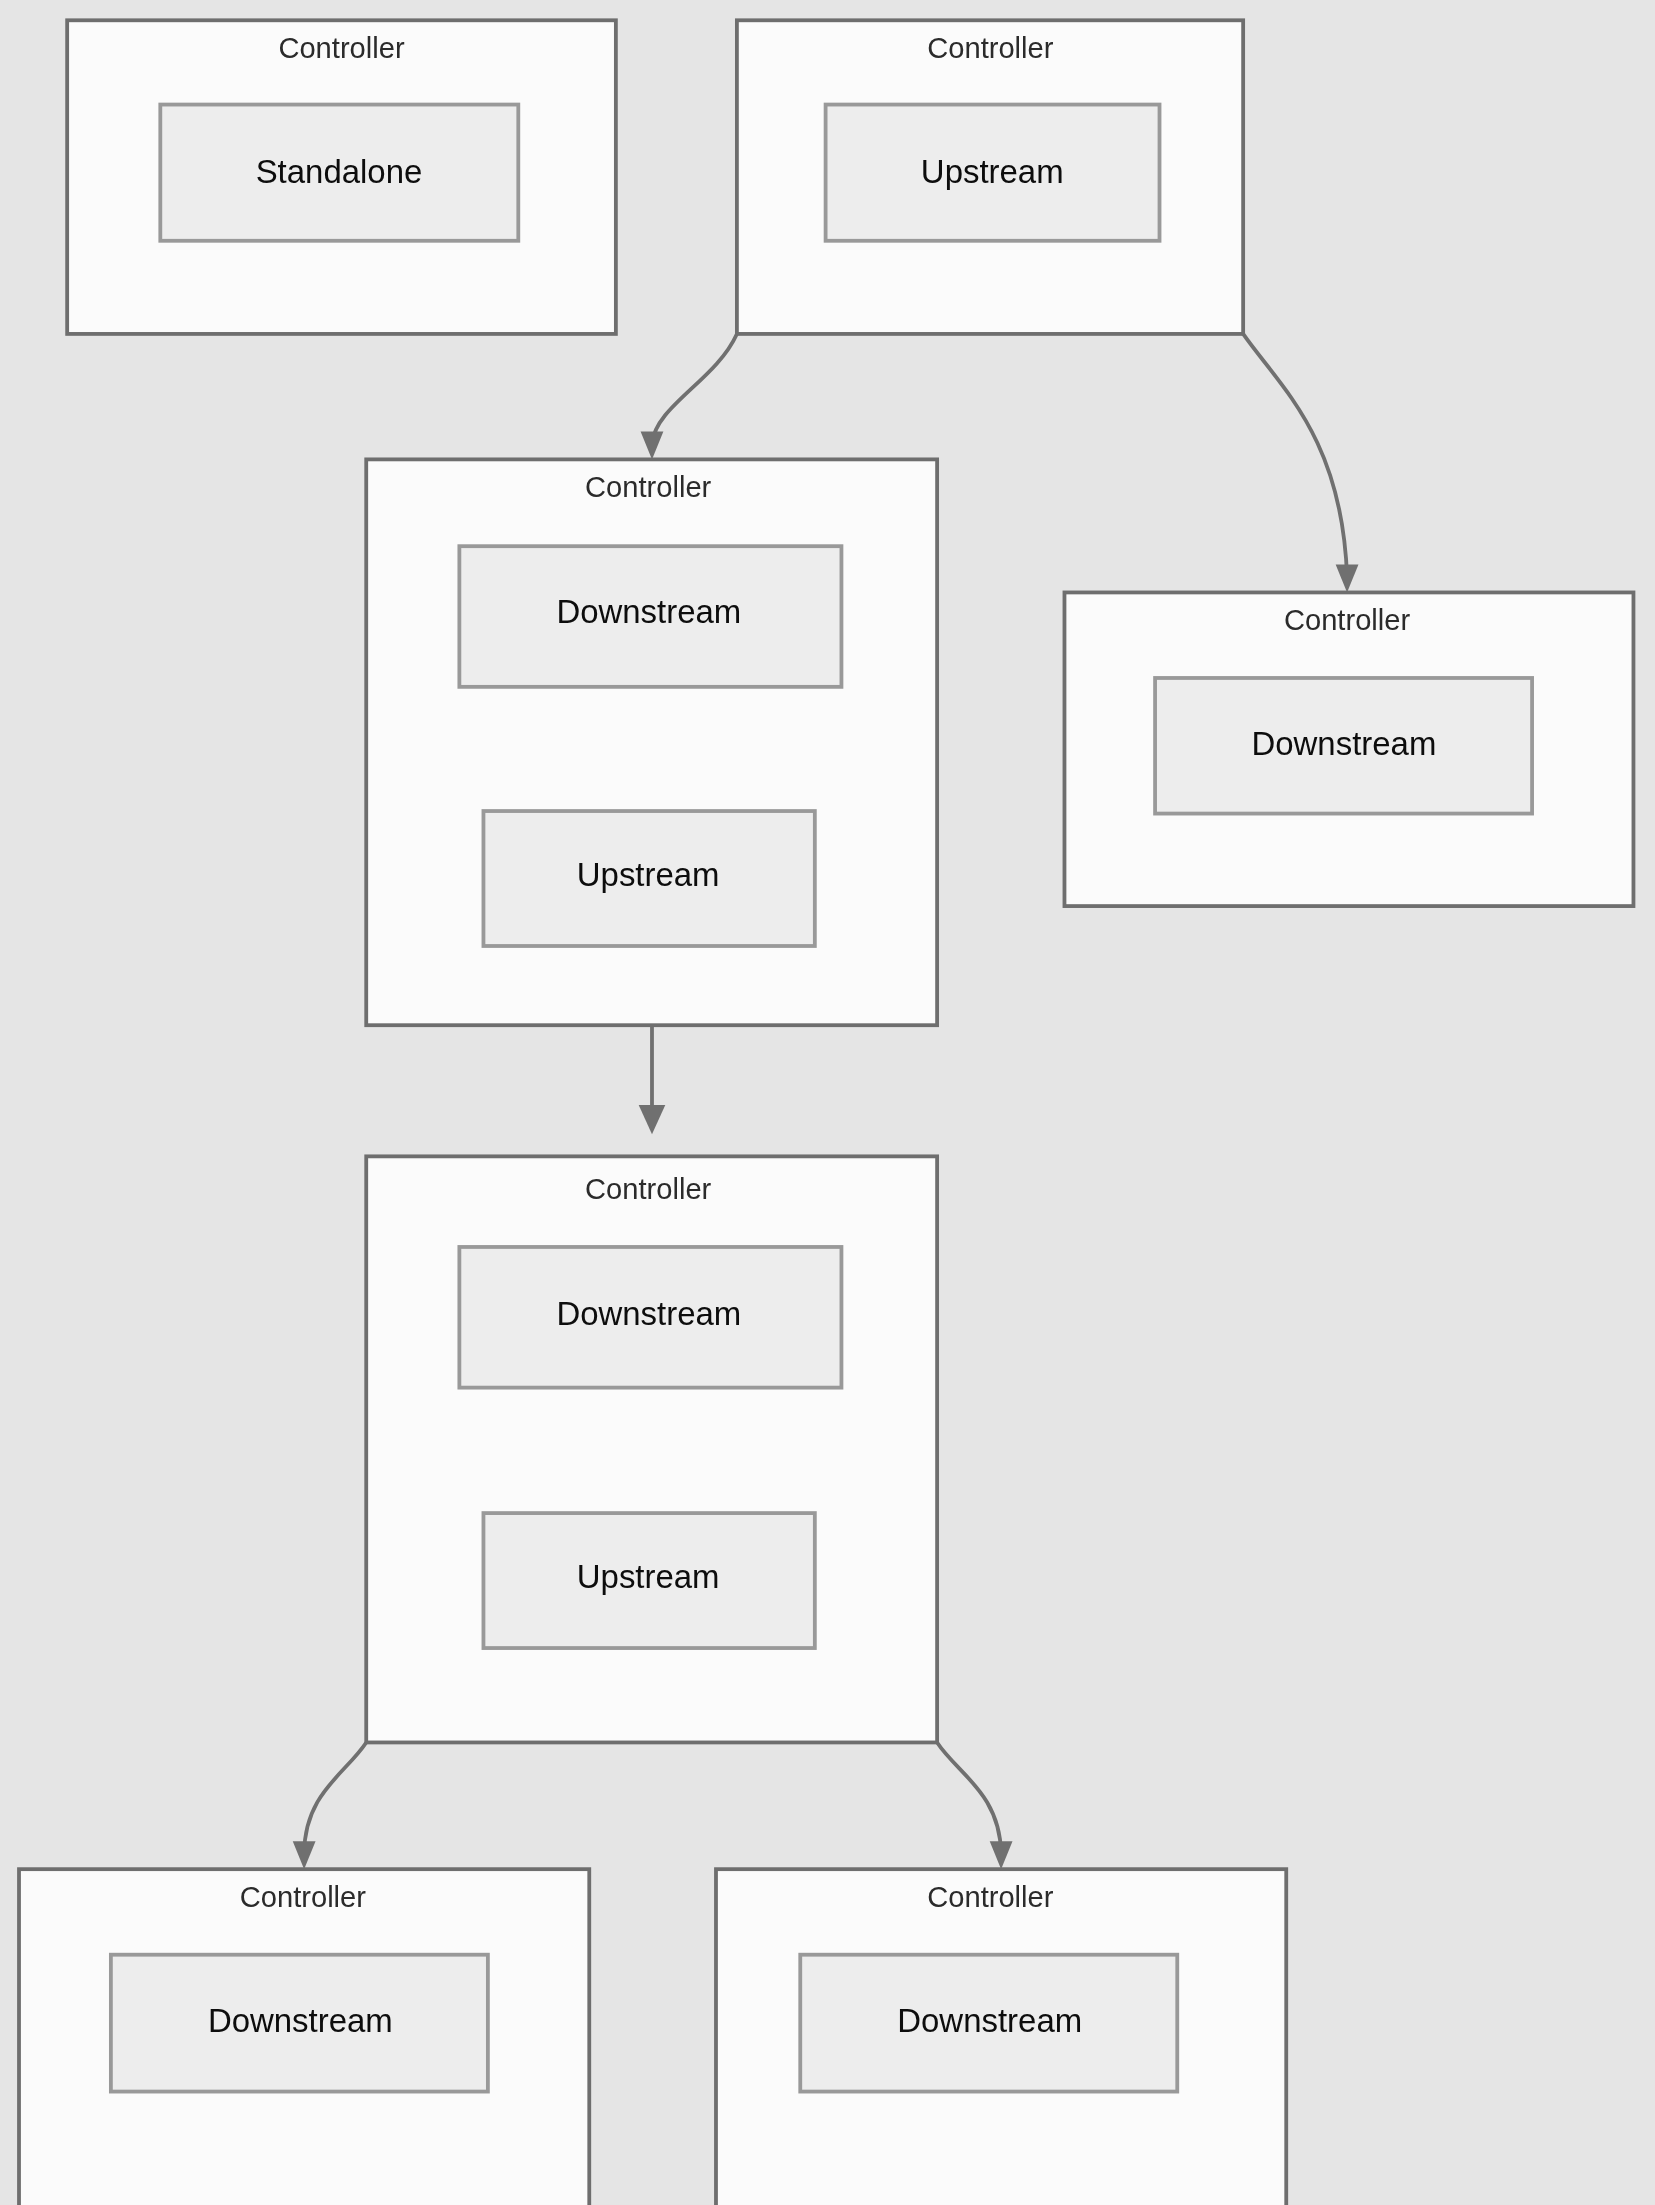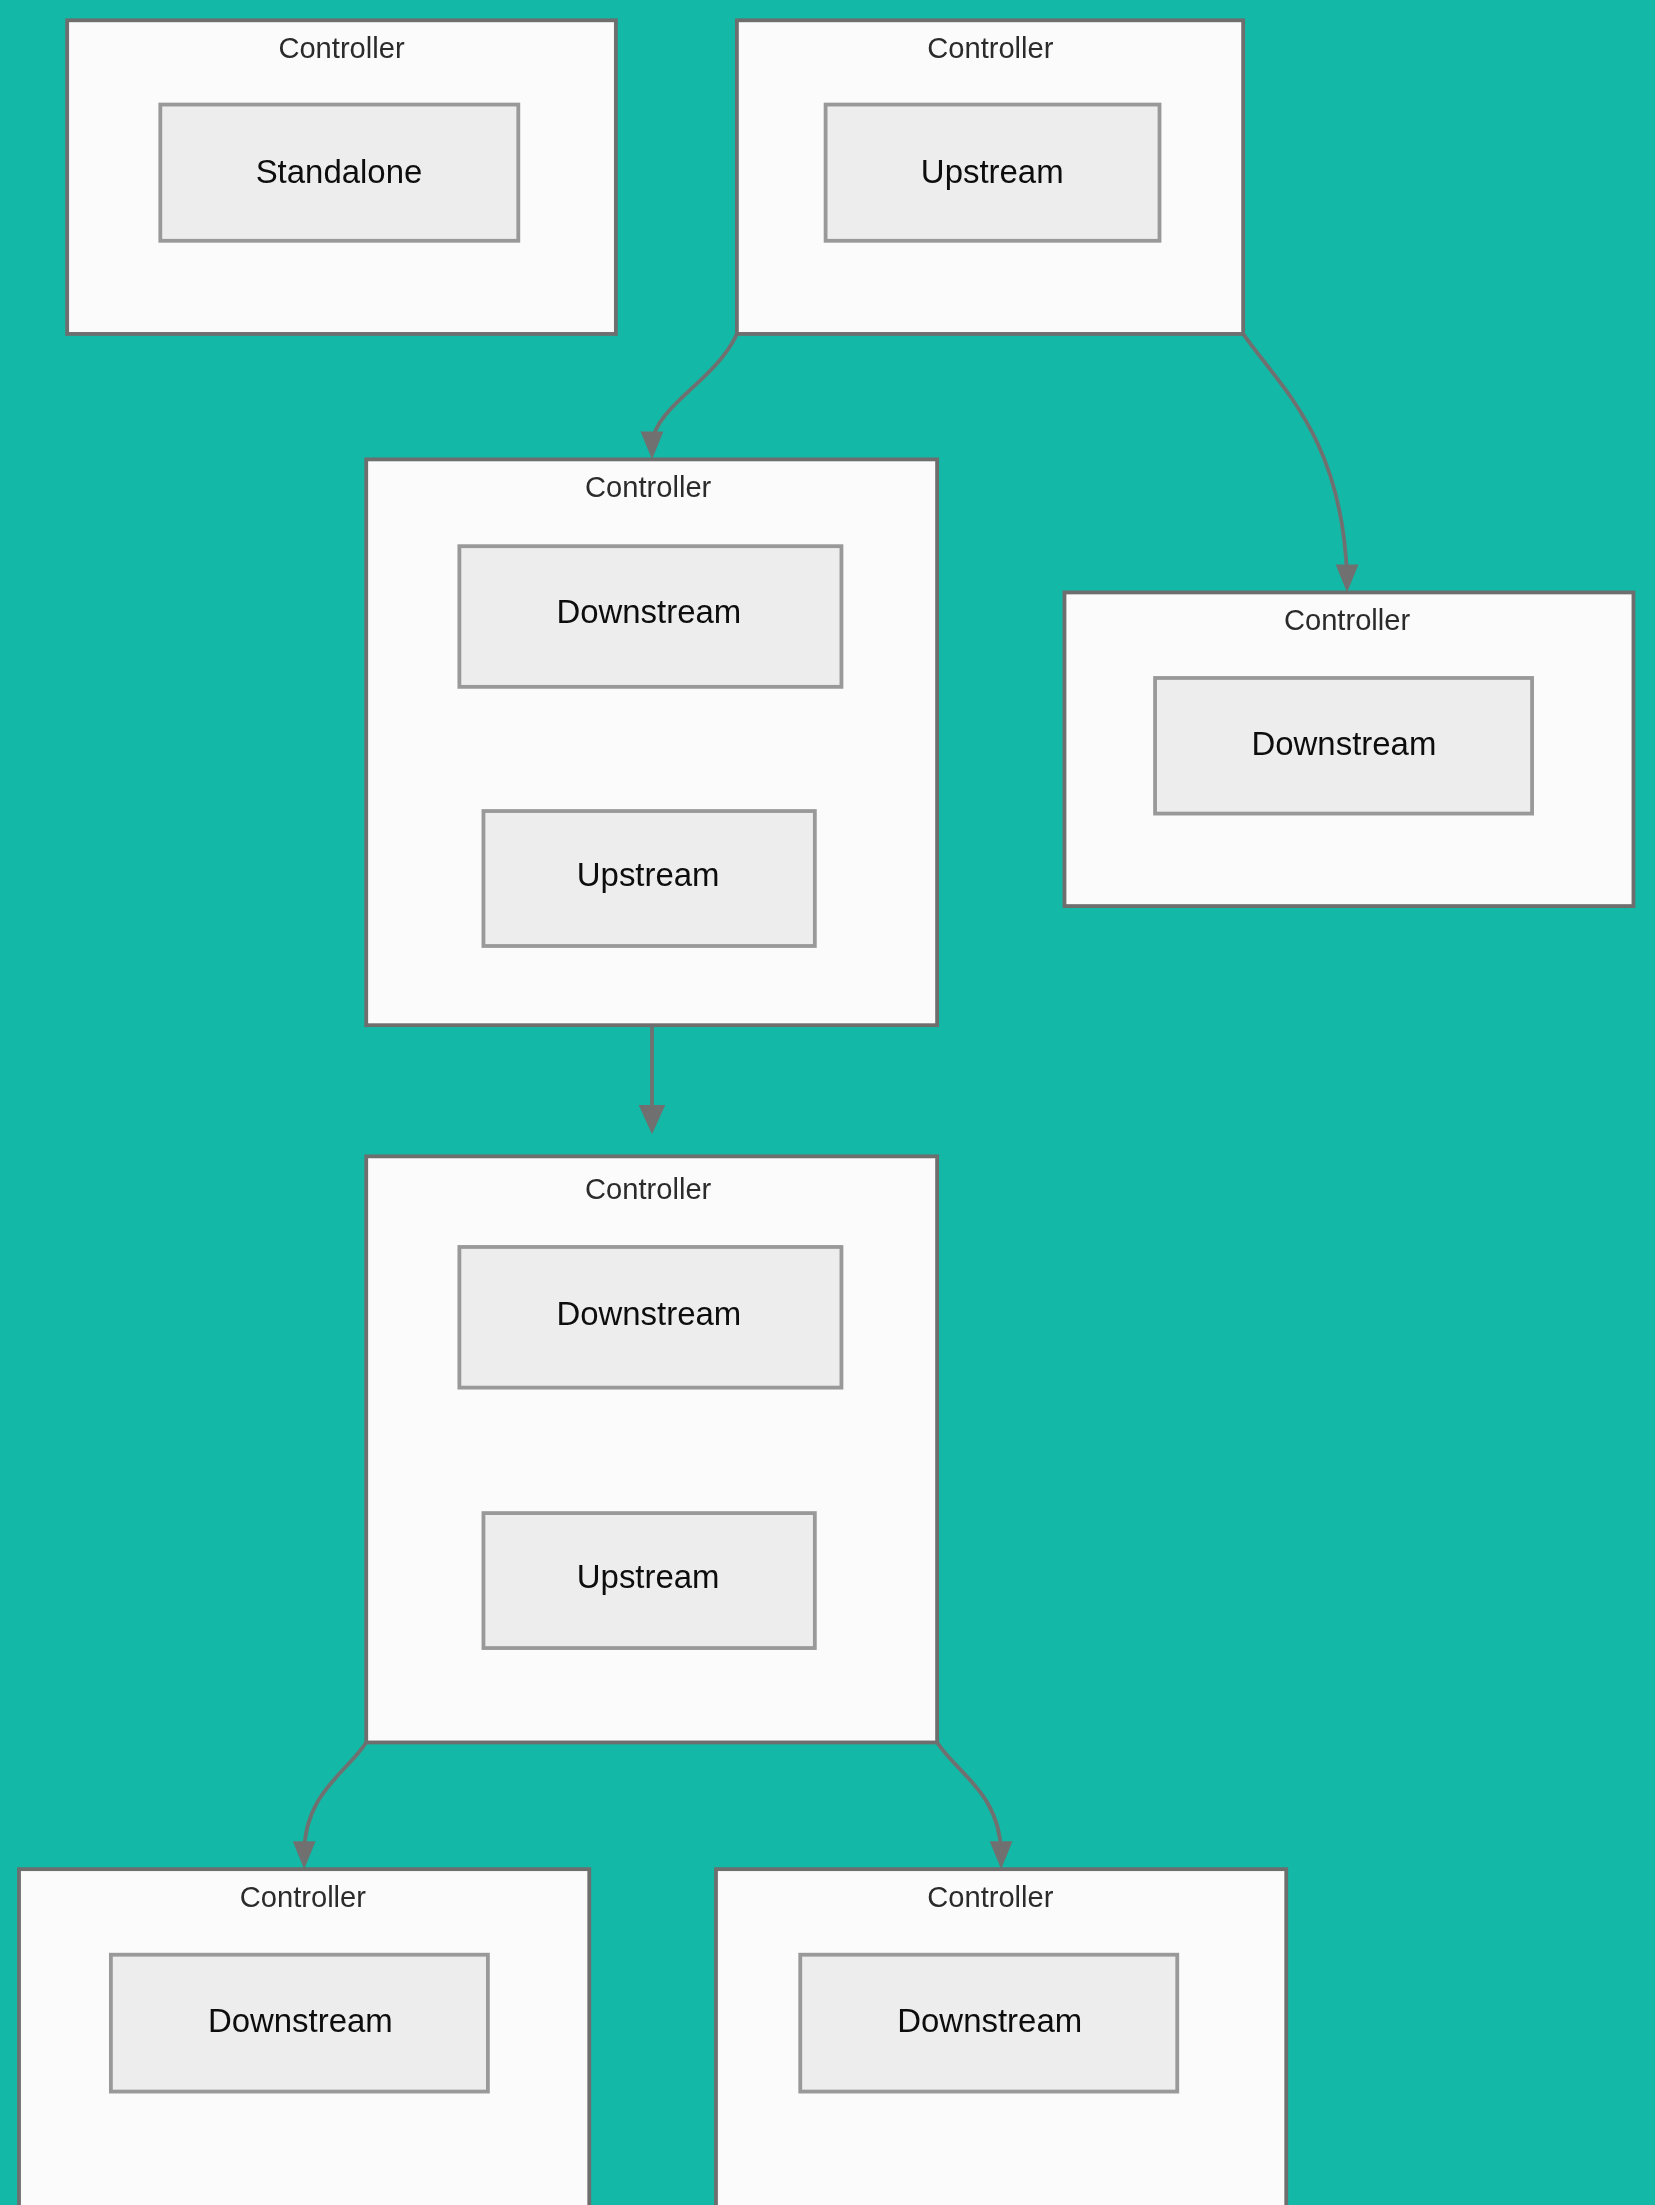--- a/index.html
+++ b/index.html
@@ -10,21 +10,21 @@
   body {
     width: 1655px;
     height: 2205px;
     font-family: "Liberation Sans", sans-serif;
     overflow: hidden;
   }
   #diagram-root {
     position: relative;
     width: 1655px;
     height: 2205px;
-    background: #14b8a6;
+    background: #e5e5e5;
   }
   svg.diagram-canvas {
     position: absolute;
     top: 0;
     left: 0;
     width: 1655px;
     height: 2205px;
     display: block;
   }
   .controller-rect {

